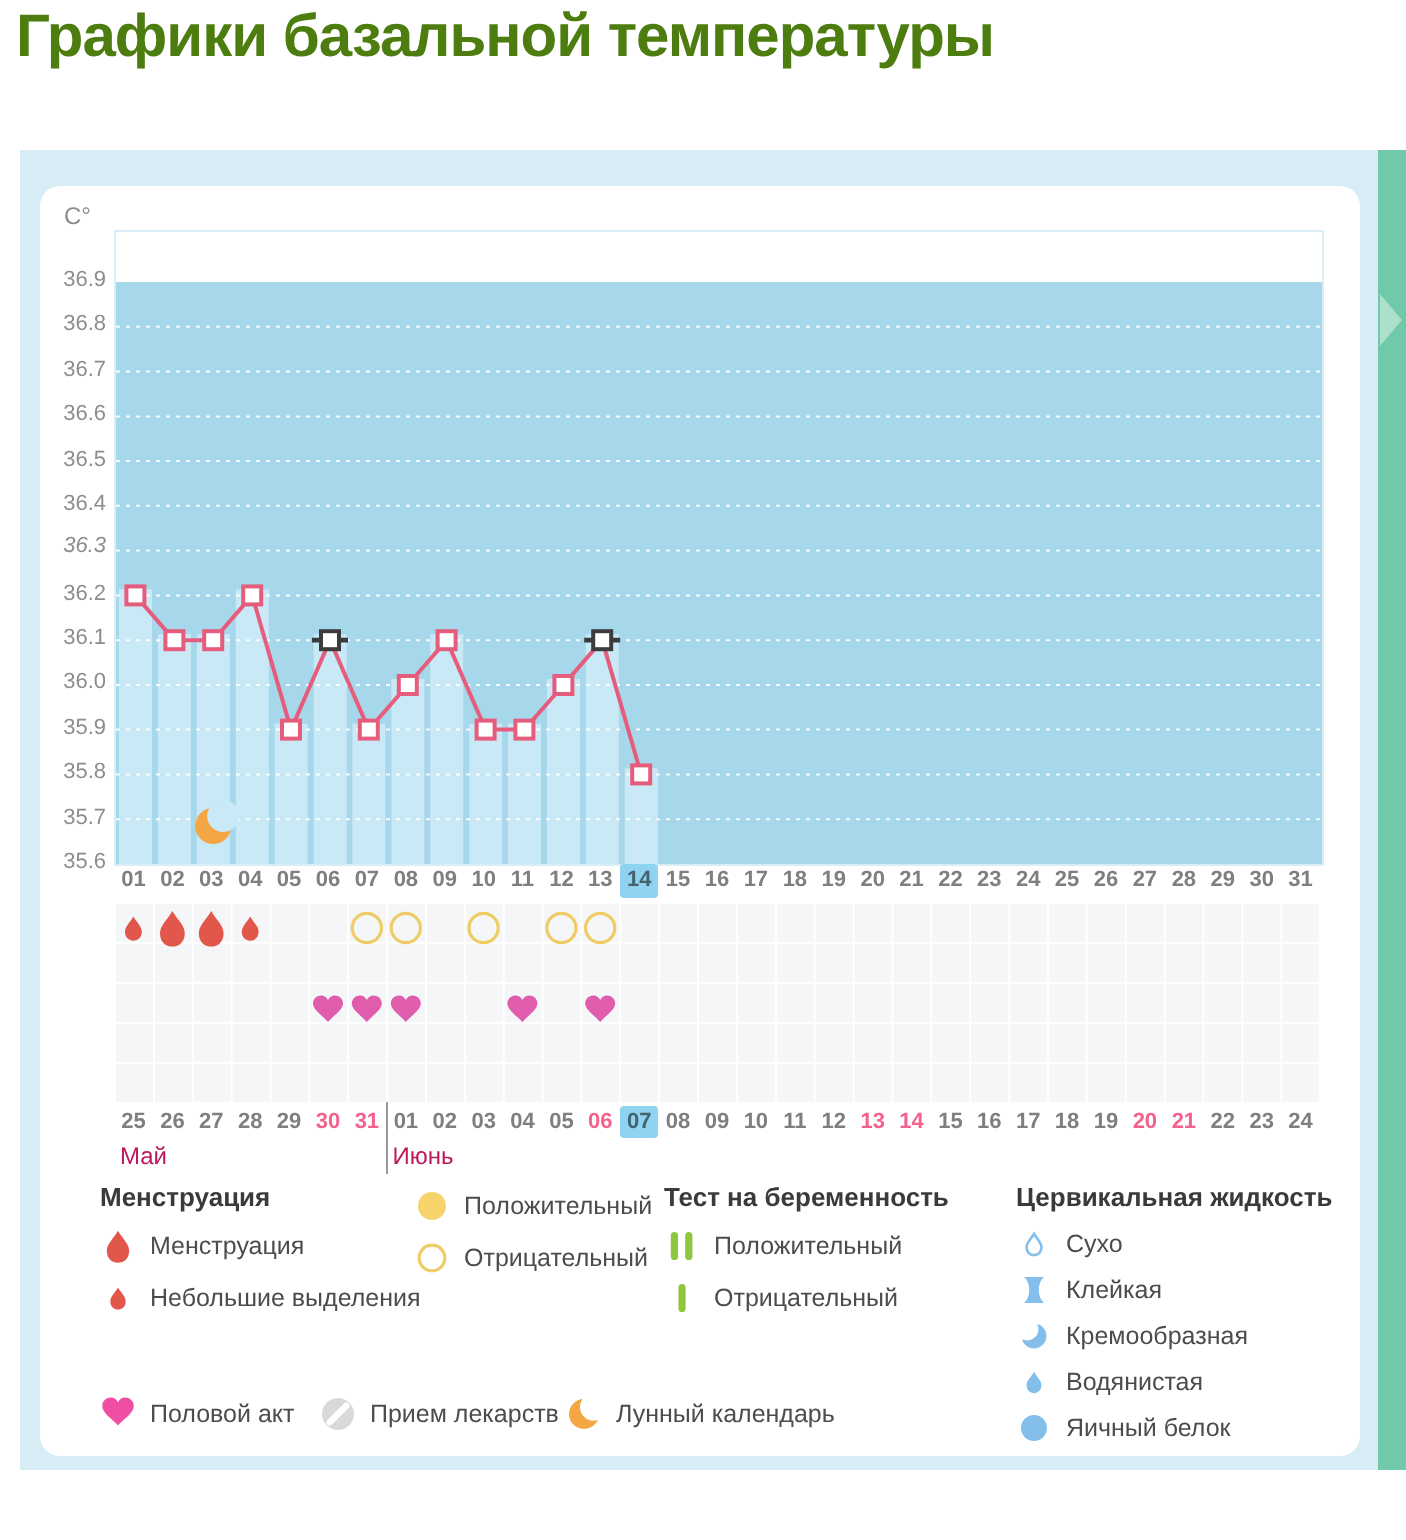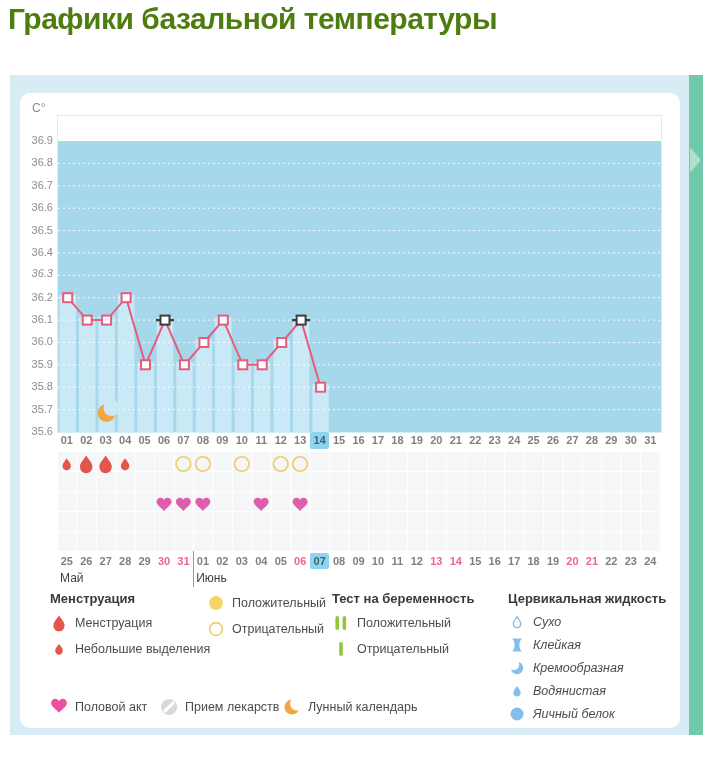--- a/index.html
+++ b/index.html
@@ -29,26 +29,26 @@
     background-color:#f5f6f7;
     background-image:linear-gradient(to right,#ffffff 1px,transparent 1px),
                      linear-gradient(to bottom,#ffffff 1px,transparent 1px);
     background-size:19.452px 20px;
   }
   #icons{position:absolute;left:0;top:0;width:603px;height:100px;}
   #dates{position:absolute;left:37px;top:460px;width:603px;height:34px;}
   .dnum{position:absolute;top:0;height:16px;line-height:16px;text-align:center;font-size:11px;font-weight:bold;color:#7f7f7f;}
   .dnum.wk{color:#f4618d;}
   .dnum.sel{background:#8ed3ef;border-radius:2px;color:#44626f;}
-  .mlabel{position:absolute;top:18px;font-size:12px;color:#404040;}
+  .mlabel{position:absolute;top:18px;font-size:12px;color:#be185d;}
   .month-divider{position:absolute;top:-2px;width:1px;height:36px;background:#9a9a9a;}
   .lcol{position:absolute;top:497px;}
   .lhead{font-size:13px;font-weight:bold;color:#3a3a3a;height:20px;line-height:18px;}
   .litem{display:flex;align-items:center;height:26px;gap:7px;}
-  .lcol.tight .litem{height:23px;font-style:italic;}
+  .lcol.tight .litem{height:23px;}
   .llabel{font-size:12.5px;color:#4c4c4c;white-space:nowrap;}
   .licon{width:18px;height:18px;display:inline-flex;flex:0 0 18px;}
   .licon svg{width:18px;height:18px;}
   .bitem{position:absolute;top:604px;display:flex;align-items:center;height:20px;gap:7px;}
 </style>
 </head>
 <body>
 
 <h1 class="page-title">Графики базальной температуры</h1>
 

